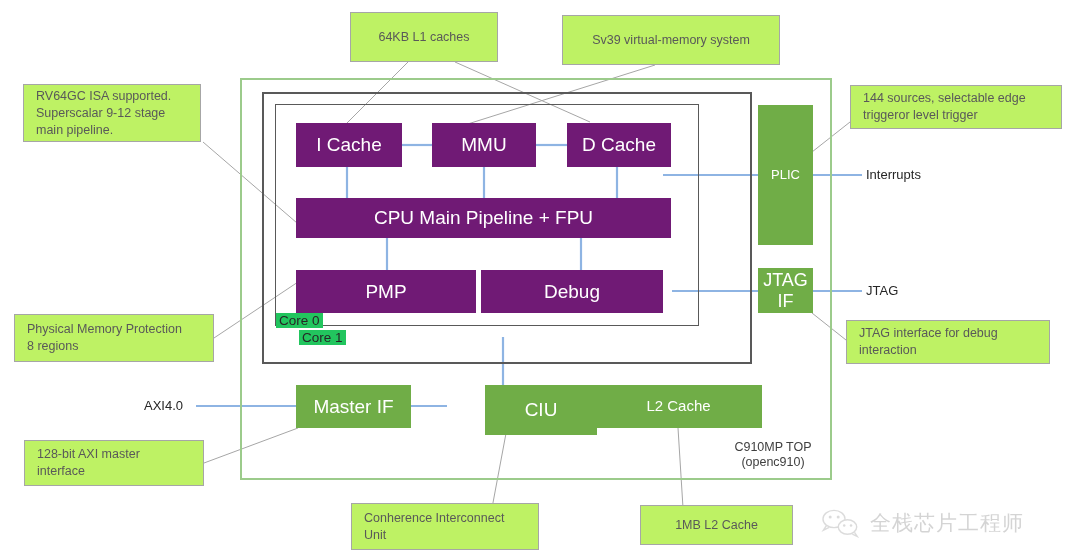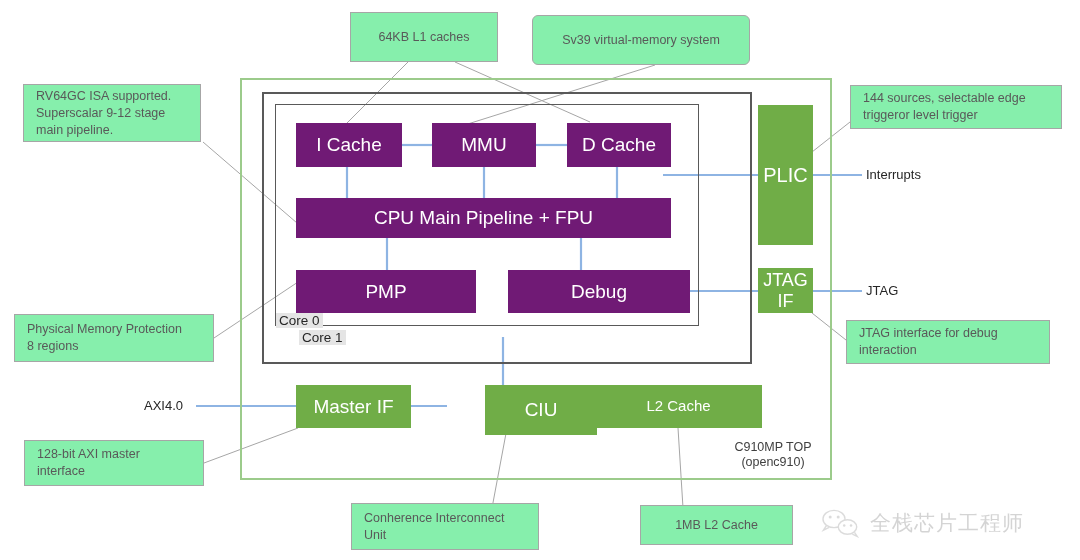--- a/index.html
+++ b/index.html
@@ -50,41 +50,41 @@
   }
   .core-frame-inner {
     border: 1.5px solid #595959;
     background: transparent;
   }
   .core-label {
     position: absolute;
     color: #262626;
     font-size: 13.5px;
     line-height: 15px;
-    background: #e5e5e5;
+    background: #22c55e;
     padding: 0 3px;
     white-space: nowrap;
   }
 
   
   .block {
     display: flex;
     align-items: center;
     justify-content: center;
     text-align: center;
     color: #ffffff;
     line-height: 1.12;
   }
   .block.blue  { background: #701a75; }
   .block.green { background: #70AD47; }
 
   
   .callout {
     border: 1px solid #A6A6A6;
-    background: #86efac;
+    background: #bef264;
     color: #595959;
     font-size: 12.5px;
     line-height: 17px;
     display: flex;
     align-items: center;
     padding: 4px 12px;
     white-space: pre-line;
   }
   .callout.centered { justify-content: center; text-align: center; }
 
@@ -200,25 +200,25 @@
   </div>
 
   <div class="abs block blue" style="left:296px; top:198px; width:375px; height:40px; font-size:19px;">
     <span>CPU Main Pipeline + FPU</span>
   </div>
 
   <div class="abs block blue" style="left:296px; top:270px; width:180px; height:43px; font-size:19px;">
     <span>PMP</span>
   </div>
 
-  <div class="abs block blue" style="left:508px; top:270px; width:182px; height:43px; font-size:19px;">
+  <div class="abs block blue" style="left:481px; top:270px; width:182px; height:43px; font-size:19px;">
     <span>Debug</span>
   </div>
 
-  <div class="abs block green" style="left:758px; top:105px; width:55px; height:140px; font-size:20px;">
+  <div class="abs block green" style="left:758px; top:105px; width:55px; height:140px; font-size:13px;">
     <span>PLIC</span>
   </div>
 
   <div class="abs block green" style="left:758px; top:268px; width:55px; height:45px; font-size:18px; white-space:pre-line;">
     <span>JTAG
 IF</span>
   </div>
 
   <div class="abs block green" style="left:296px; top:385px; width:115px; height:43px; font-size:19px;">
     <span>Master IF</span>
@@ -235,21 +235,21 @@
   <div class="port-label" style="left:866px; top:167px;">Interrupts</div>
 
   <div class="port-label" style="left:866px; top:283px;">JTAG</div>
 
   <div class="port-label" style="left:144px; top:398px;">AXI4.0</div>
 
   <div class="abs callout centered" style="left:350px; top:12px; width:148px; height:50px;">
     <span>64KB L1 caches</span>
   </div>
 
-  <div class="abs callout centered" style="left:532px; top:15px; width:218px; height:50px;border-radius:6px;">
+  <div class="abs callout centered" style="left:562px; top:15px; width:218px; height:50px;">
     <span>Sv39 virtual-memory system</span>
   </div>
 
   <div class="abs callout" style="left:23px; top:84px; width:178px; height:58px;">
     <span>RV64GC ISA supported.
 Superscalar 9-12 stage
 main pipeline.</span>
   </div>
 
   <div class="abs callout" style="left:850px; top:85px; width:212px; height:44px;">

